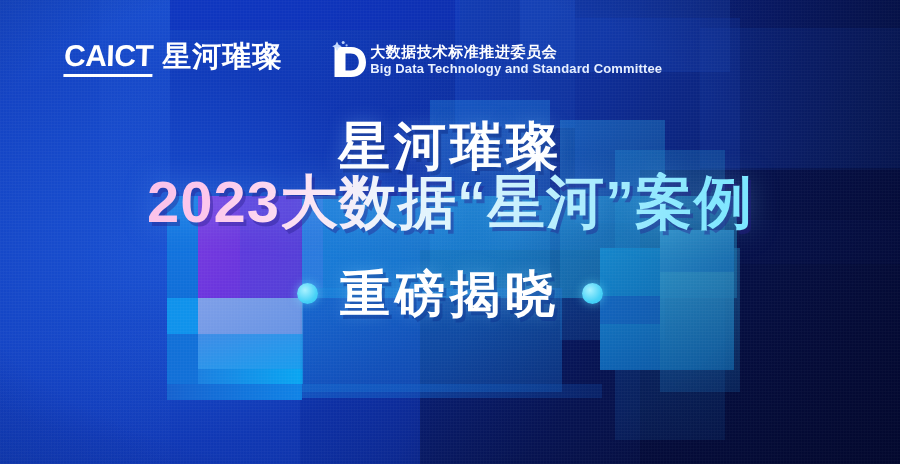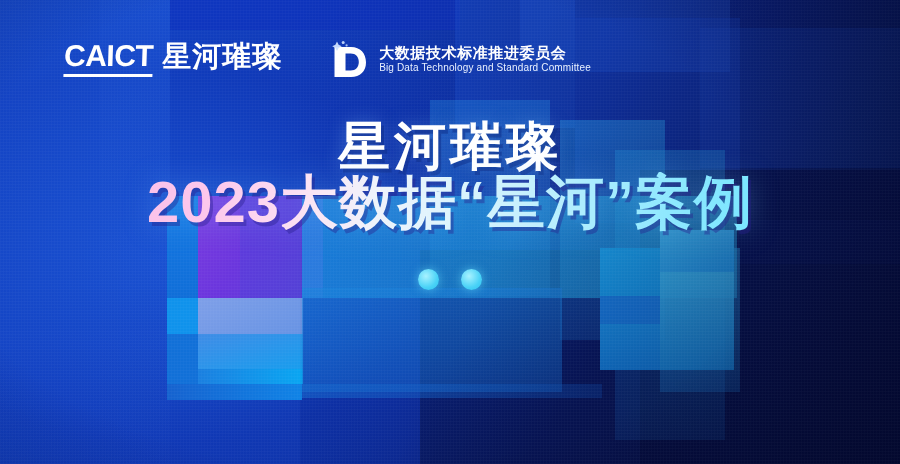--- a/index.html
+++ b/index.html
@@ -121,25 +121,25 @@
     font-family:"Liberation Sans", sans-serif;
     transform:skewX(-2deg);
   }
   .caict-cn {
     font-size:29px; font-weight:bold; color:#ffffff; line-height:1;
     letter-spacing:1px;
   }
 
   .divider-gap { width:8px; }
 
-  .bdtsc { display:flex; align-items:center; gap:9px; }
+  .bdtsc { display:flex; align-items:center; }
   .bdtsc-mark { position:relative; width:40px; height:42px; }
   .bdtsc-text { display:flex; flex-direction:column; gap:3px; }
   .bdtsc-cn { font-size:15px; font-weight:bold; color:#ffffff; letter-spacing:.6px; line-height:1; }
-  .bdtsc-en { font-size:10px; font-weight:normal; color:#e8f0ff; letter-spacing:.15px; line-height:1;text-align:right; }
+  .bdtsc-en { font-size:13px; font-weight:bold; color:#e8f0ff; letter-spacing:.15px; line-height:1;text-align:right; }
 
   
   .title-wrap { position:absolute; left:0; top:0; width:900px; height:464px; z-index:50;
     display:flex; flex-direction:column; align-items:center; }
 
   .line1 {
     margin-top:120px;
     font-size:52px; font-weight:bold; color:#ffffff;
     letter-spacing:4px; line-height:1;
     text-shadow: 3px 4px 0 rgba(10,40,130,.45), 0 0 18px rgba(150,210,255,.35);
@@ -240,17 +240,18 @@
         <span class="bdtsc-en">Big Data Technology and Standard Committee</span>
       </span>
     </div>
   </div>
 
   <div class="title-wrap">
     <div class="line1">星河璀璨</div>
     <div class="line2">2023大数据“星河”案例</div>
     <div class="line3row">
       <span class="dot"></span>
+      <span class="line3">重磅揭晓</span>
       <span class="dot"></span>
     </div>
   </div>
 
 </div>
 
 </body></html>

